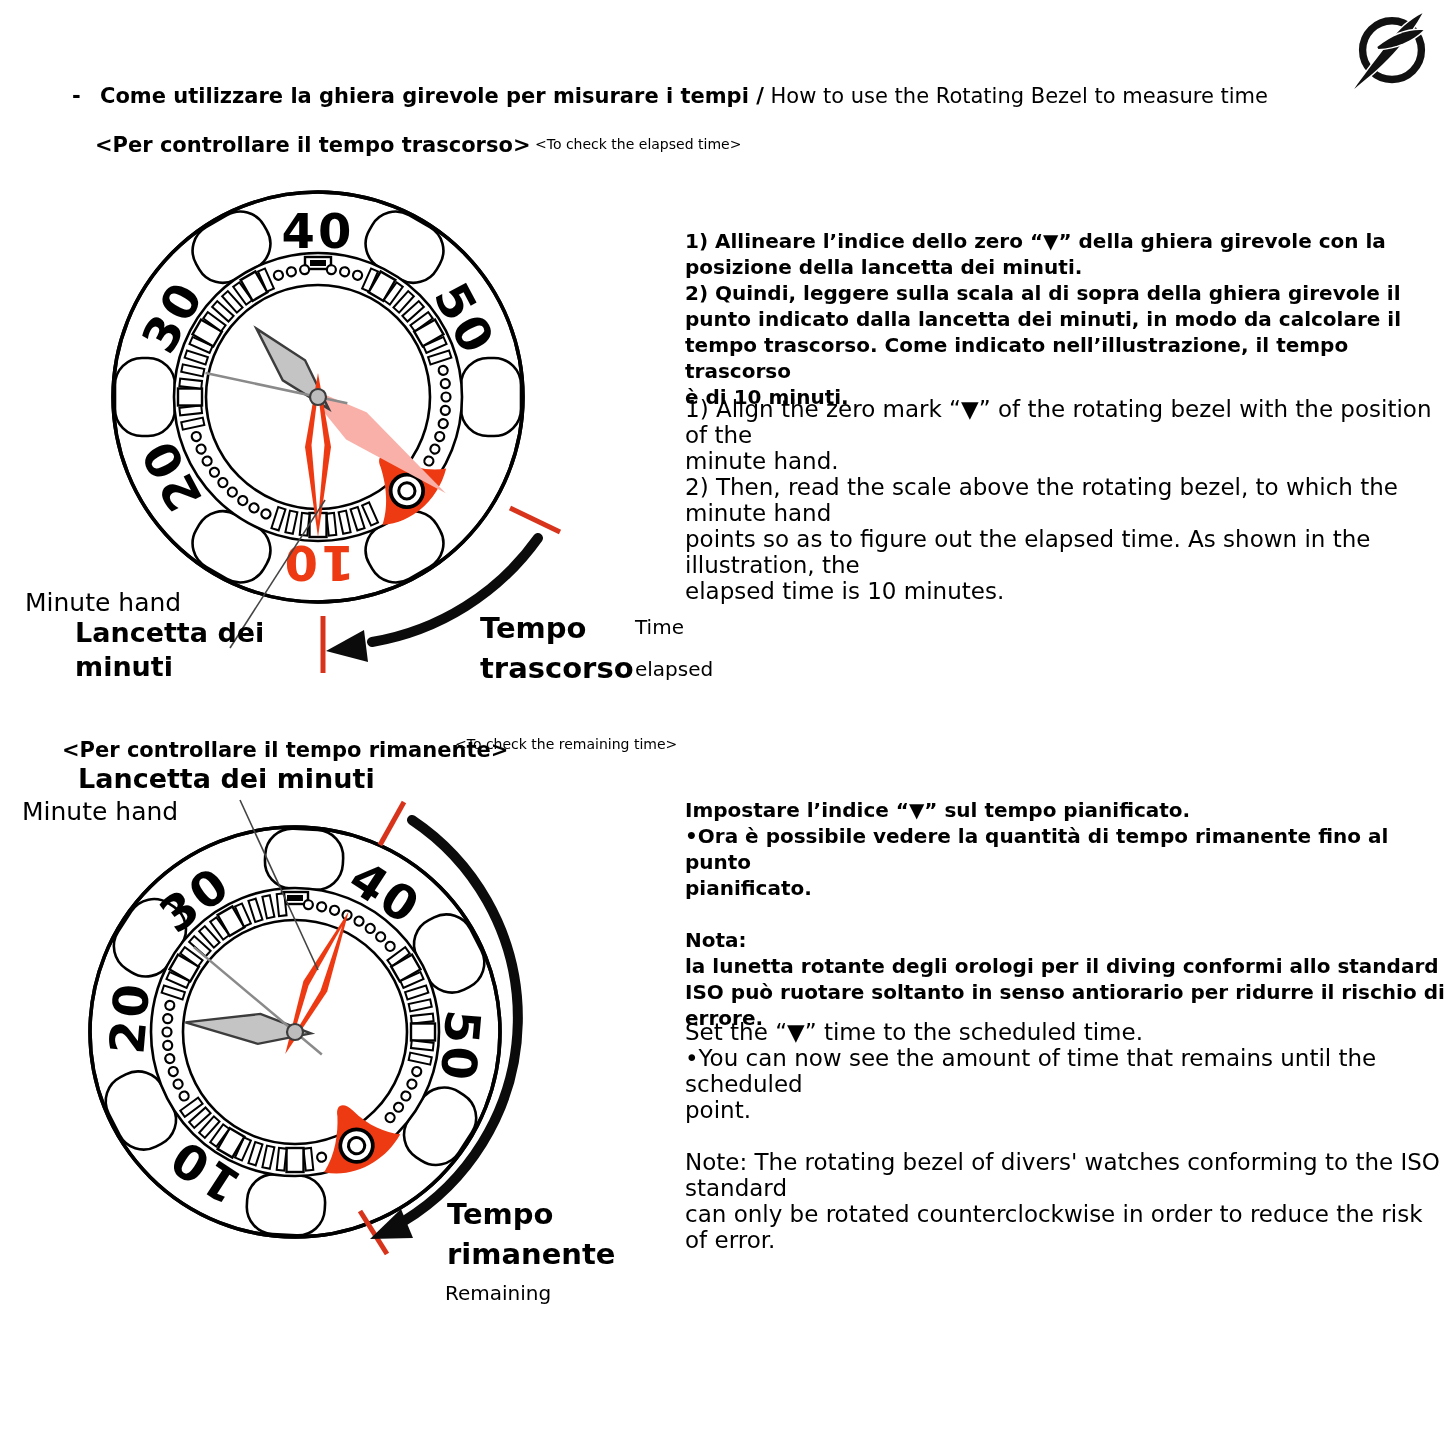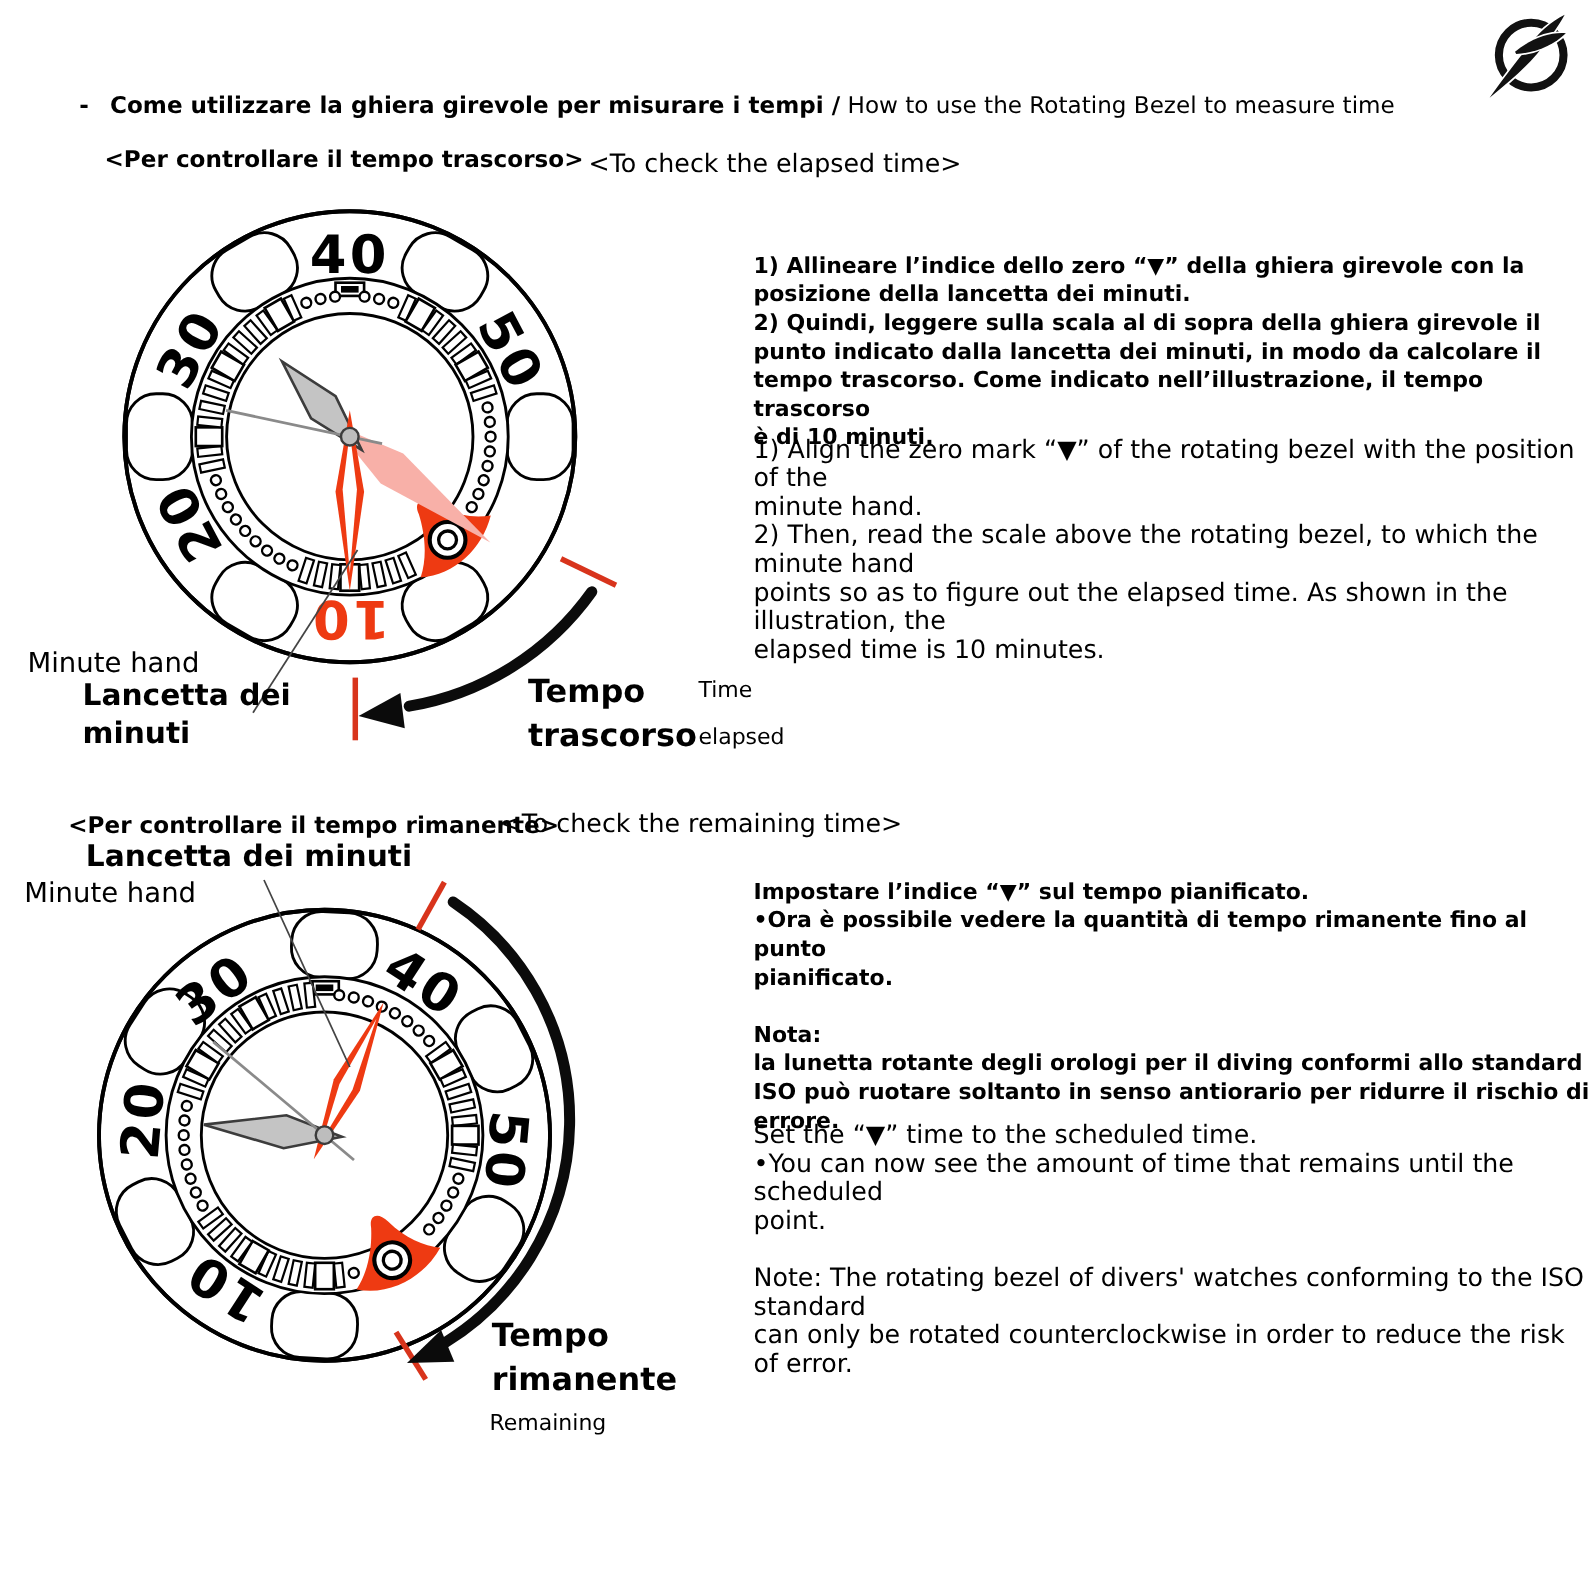--- a/index.html
+++ b/index.html
@@ -7,21 +7,21 @@
         font-family:"DejaVu Sans",sans-serif;color:#000;}
   .abs{position:absolute;}
   .pre{white-space:pre-line;}
   .b{font-weight:bold;}
   
   #header-row{left:72px;top:84px;font-size:21px;}
   #header-dash{display:inline-block;width:28px;font-weight:bold;}
   #header-en{font-weight:normal;}
   
   .subhead-it{font-size:21px;font-weight:bold;}
-  .subhead-en{font-size:23px;}
+  .subhead-en{font-size:14px;}
   
   .col-it{font-weight:bold;font-size:20px;line-height:26px;width:760px;}
   .col-en{font-size:23px;line-height:26px;width:760px;}
   
   .lbl-reg-lg{font-size:25px;}
   .lbl-bold-lg{font-size:27px;font-weight:bold;line-height:34px;}
   .lbl-bold-xl{font-size:29px;font-weight:bold;line-height:40px;}
   .lbl-reg-xl{font-size:20px;line-height:42px;}
   
   #mercury{left:982px;top:1352px;width:440px;height:70px;}

